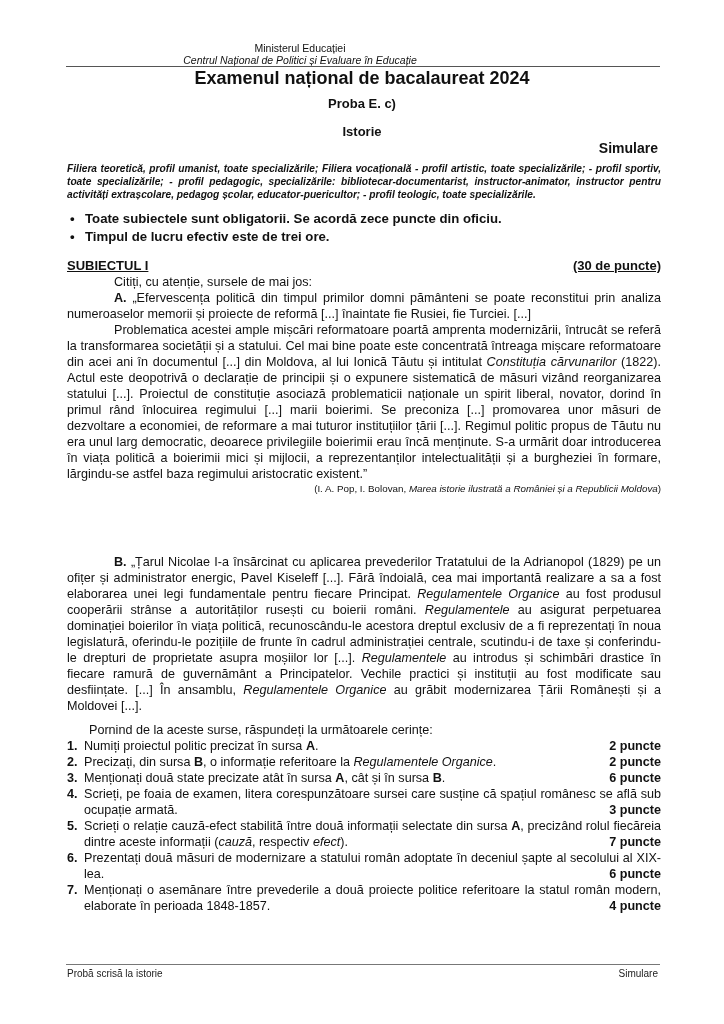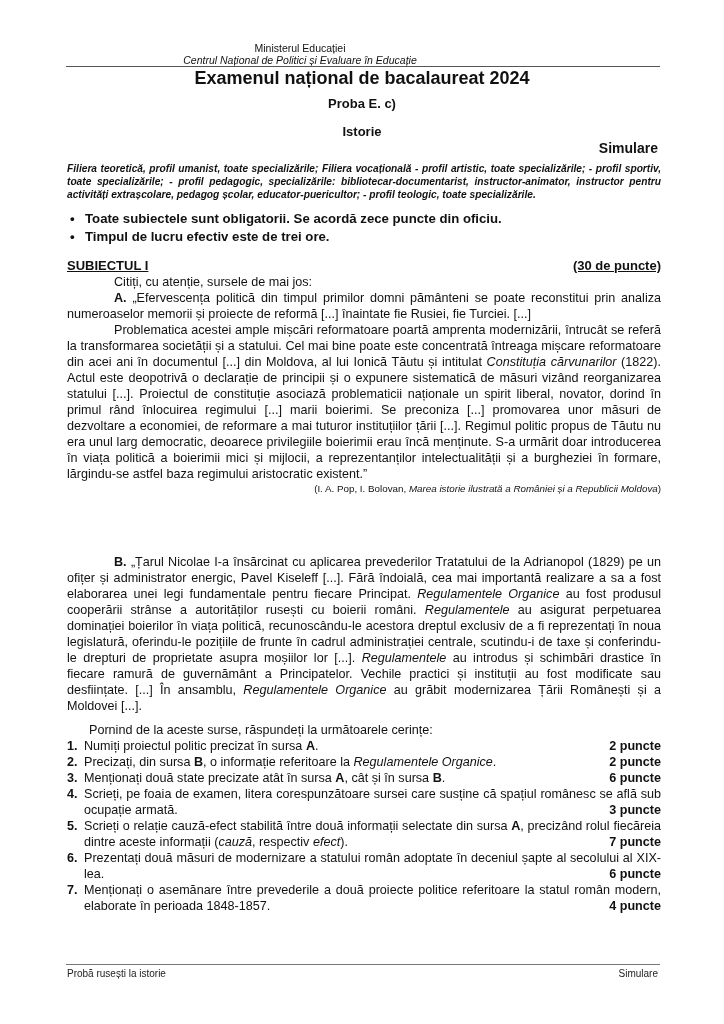--- a/index.html
+++ b/index.html
@@ -115,16 +115,16 @@
     </div>
 
     <div class="req">
       <span class="num">7.</span>
       <span>Menționați o asemănare între prevederile a două proiecte politice referitoare la statul român modern, elaborate în perioada 1848-1857.</span>
       <span class="pts">4 puncte</span>
     </div>
   </div>
 
   <div class="foot-rule"></div>
-  <div class="foot" style="left:67px;">Probă rusești la istorie</div>
+  <div class="foot" style="left:67px;">Probă scrisă la istorie</div>
   <div class="foot" style="right:66px;">Simulare</div>
   <div class="foot-center">Pagina 1 din 2</div>
 </div>
 
 </body></html>

